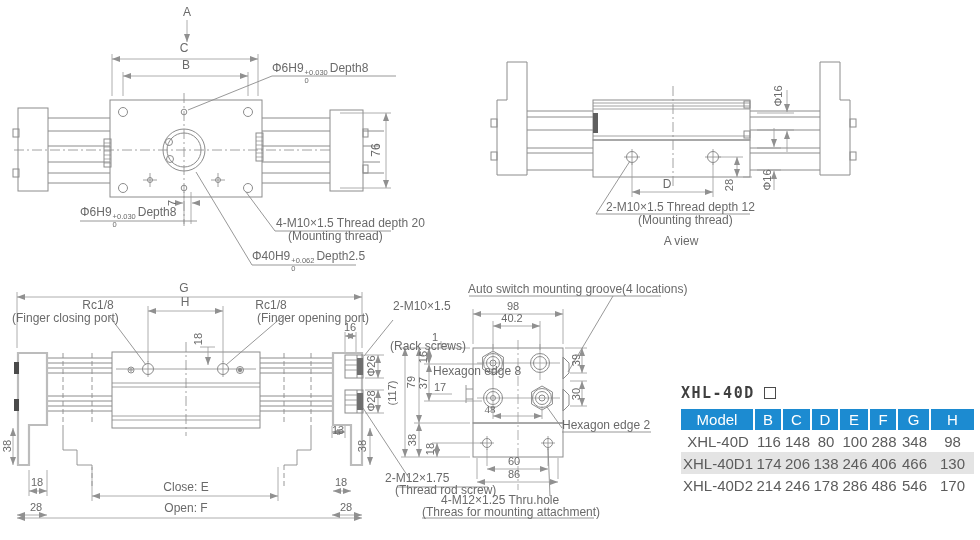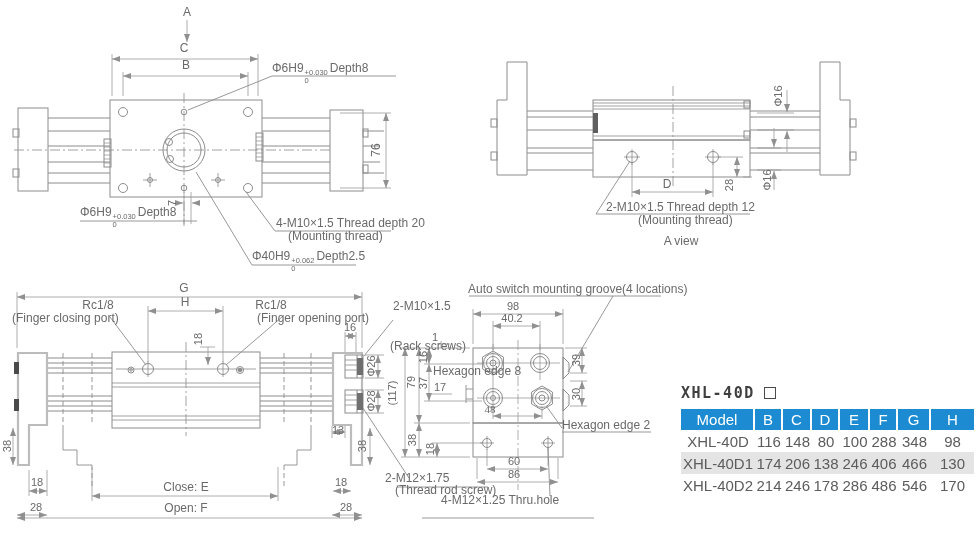--- a/index.html
+++ b/index.html
@@ -324,20 +324,21 @@
   <span class="lbl" style="left:433px;top:365px;">Hexagon edge 8</span>
   <span class="lbl rot sm" style="left:576px;top:360px;">39</span>
   <span class="lbl rot sm" style="left:576px;top:394px;">30</span>
   <span class="lbl ctr sm" style="left:490px;top:409px;font-family:Liberation Serif, serif;">48</span>
   <span class="lbl" style="left:562px;top:419px;">Hexagon edge 2</span>
   <span class="lbl rot sm" style="left:412px;top:440px;">38</span>
   <span class="lbl rot sm" style="left:430px;top:449px;">18</span>
   <span class="lbl ctr sm" style="left:514px;top:461px;">60</span>
   <span class="lbl ctr sm" style="left:514px;top:474px;">86</span>
   <span class="lbl" style="left:441px;top:494px;">4-M12×1.25 Thru.hole</span>
+  <span class="lbl" style="left:422px;top:506px;">(Threas for mounting attachment)</span>
 
   <div class="spec">
     <div class="spec-title">
       <span>XHL-40D</span>
       <span class="sq"></span>
     </div>
     <div class="tbl">
       <div class="h">Model</div>
       <div class="h">B</div>
       <div class="h">C</div>

